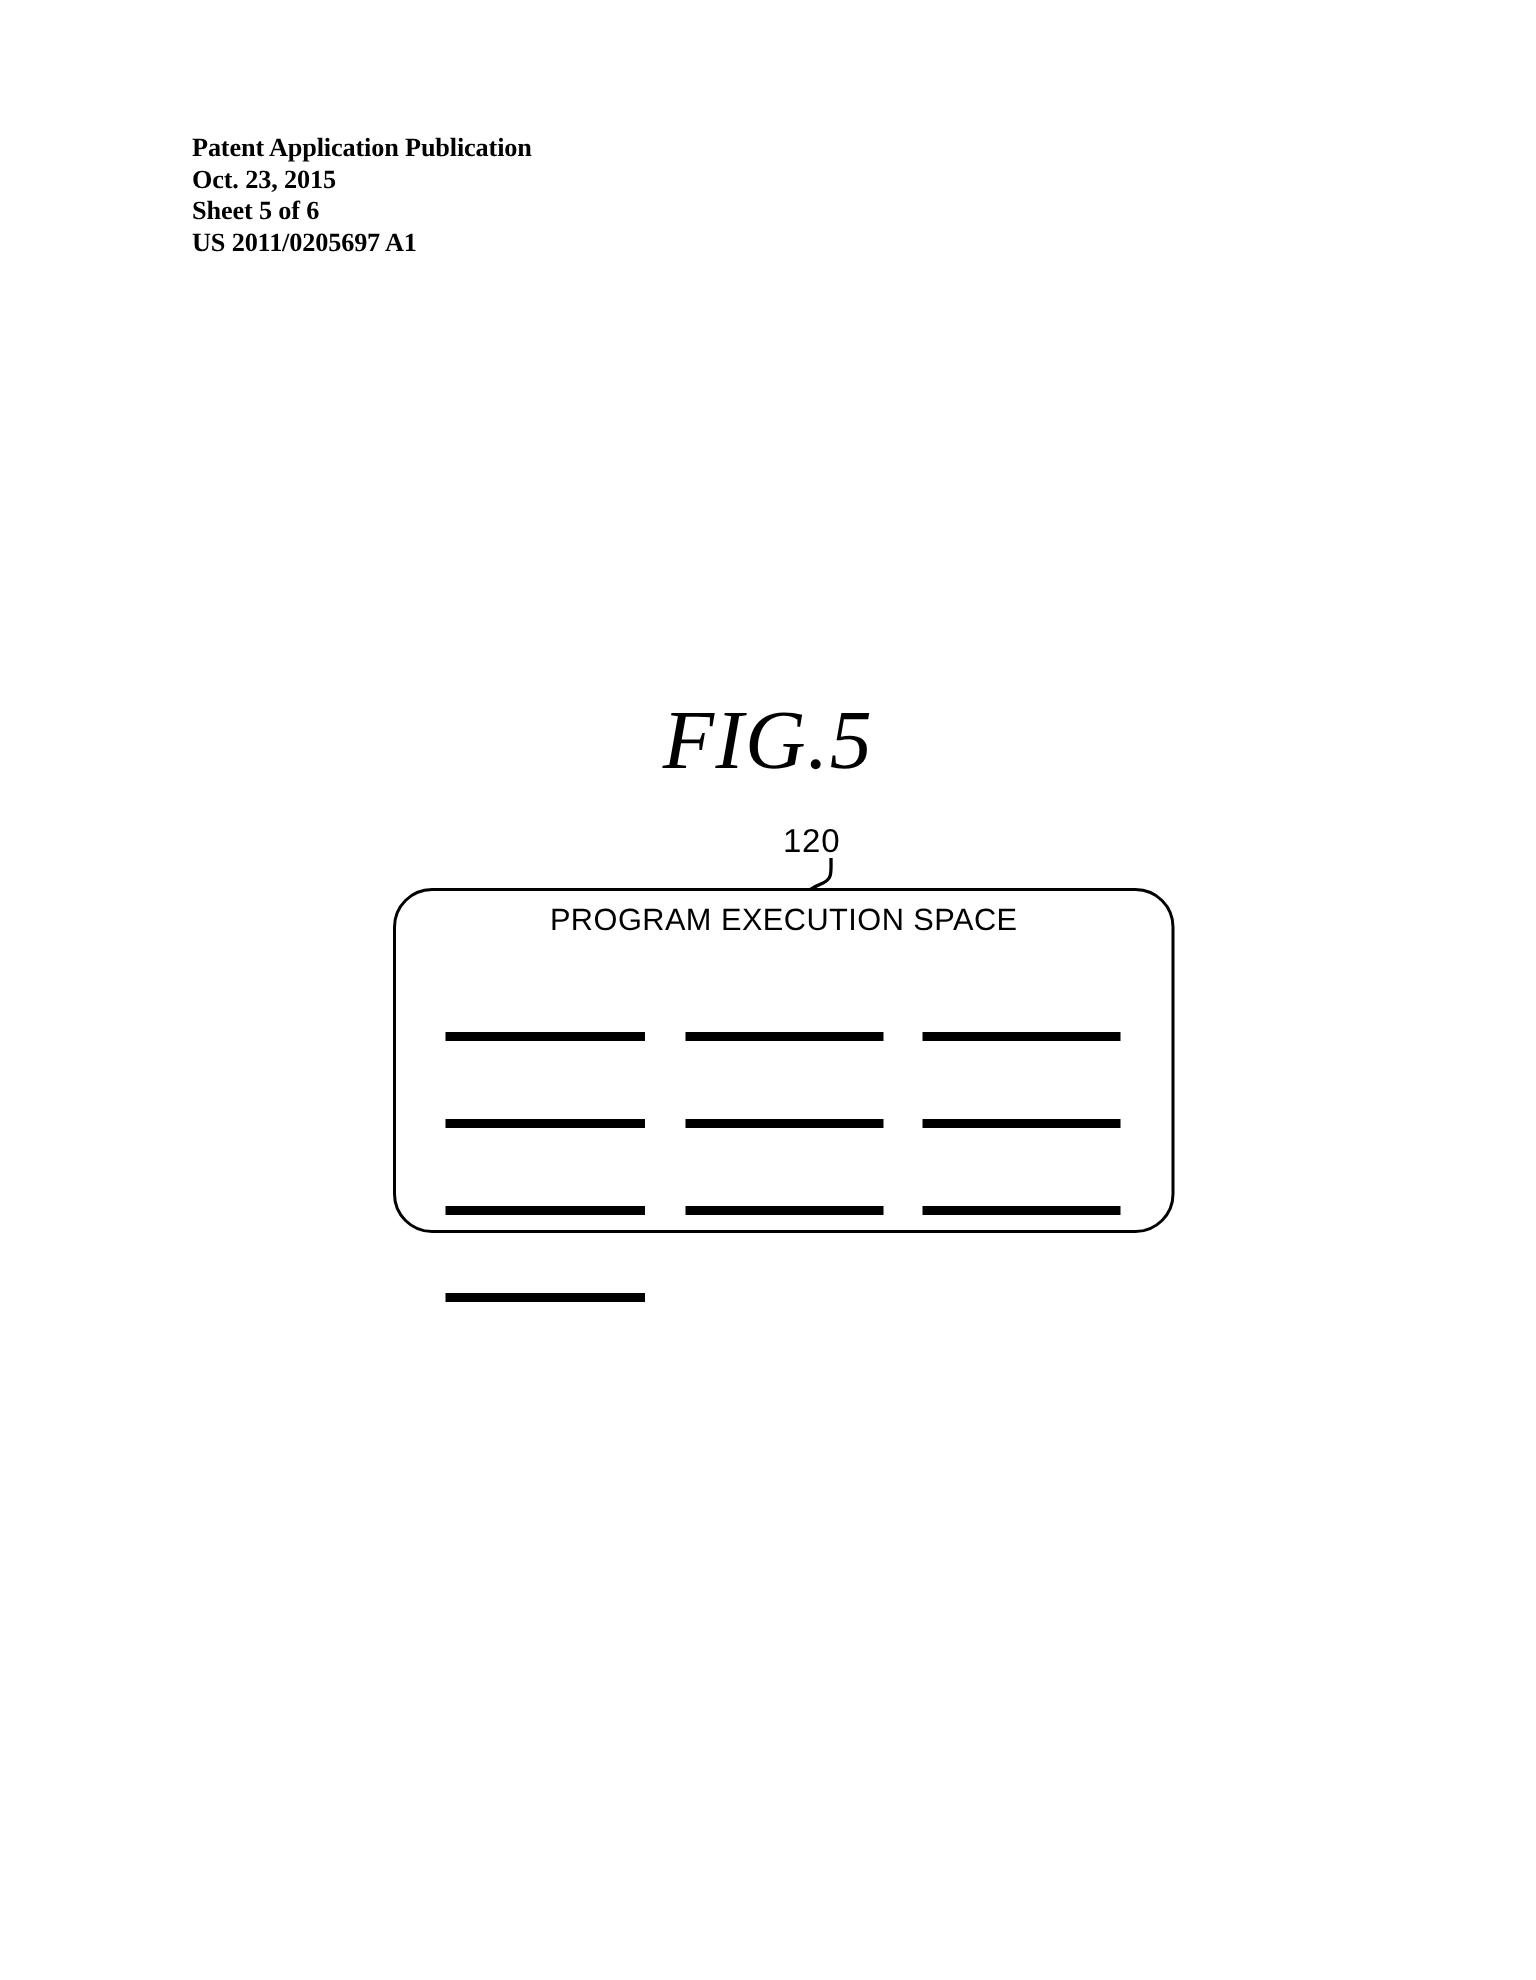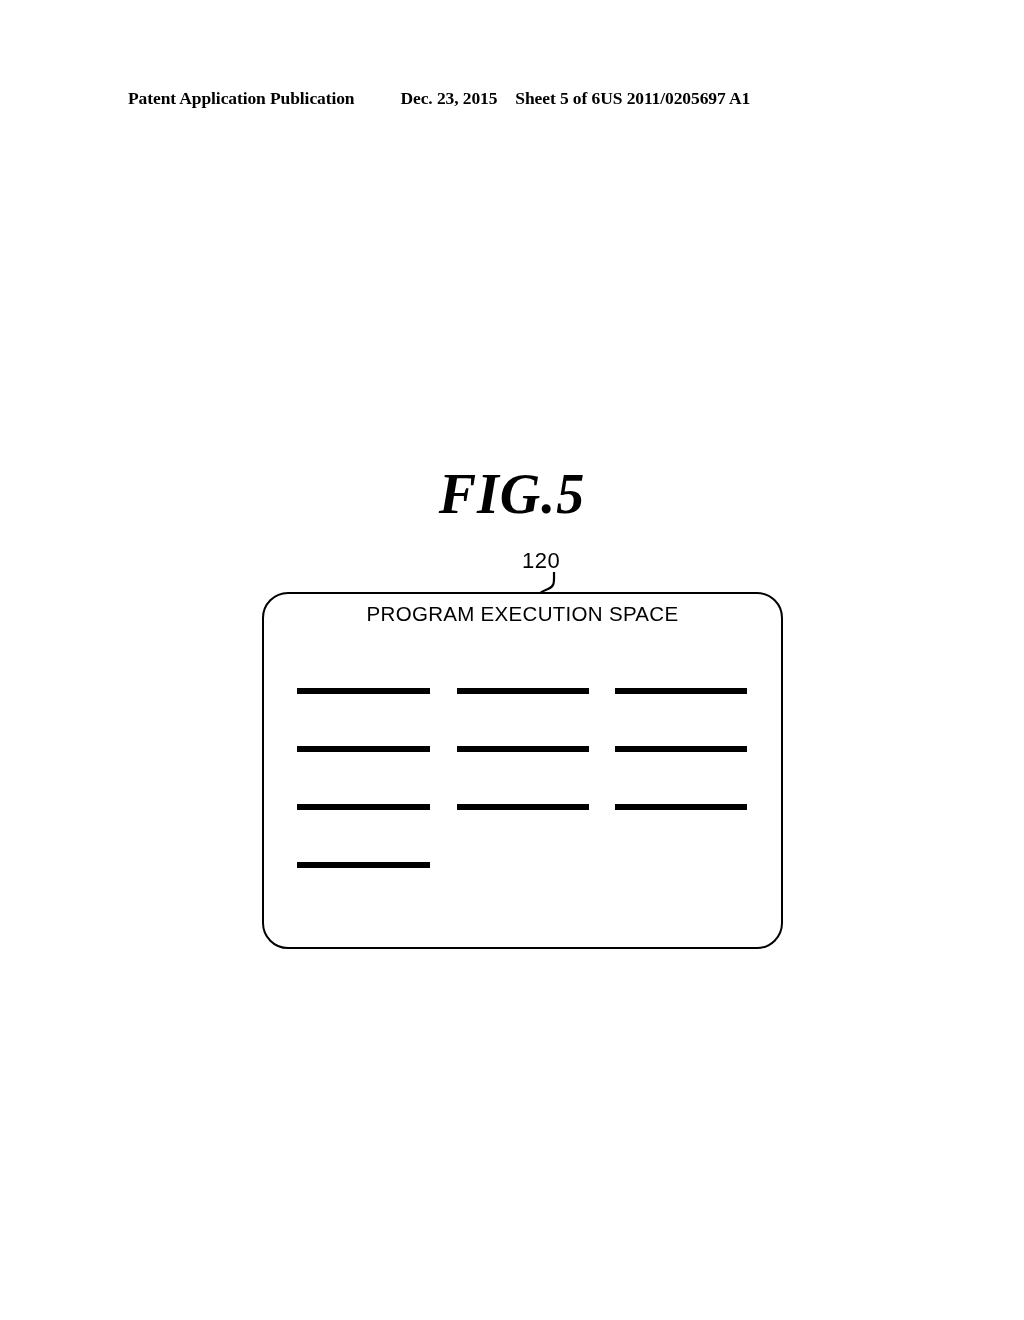--- a/index.html
+++ b/index.html
@@ -19,21 +19,21 @@
   }
 
   
   .page-header {
     position: absolute;
     top: 88px;
     left: 128px;
     width: 768px;
     height: 24px;
     display: flex;
-    flex-direction: row;
+    flex-direction: column;
     align-items: baseline;
     font-family: "Liberation Serif", serif;
     font-weight: bold;
     font-size: 17.5px;
     letter-spacing: -0.1px;
     white-space: nowrap;
   }
   .hdr-pub    { margin-right: 46px; }
   .hdr-date   { margin-right: 18px; }
   .hdr-sheet  { }
@@ -41,21 +41,21 @@
 
   
   .fig-title {
     position: absolute;
     top: 462px;
     left: 0;
     width: 1024px;
     text-align: center;
     font-family: "Liberation Serif", serif;
     font-style: italic;
-    font-weight: bold;
+    font-weight: normal;
     font-size: 56px;
     letter-spacing: 1px;
   }
 
   
   .ref-label {
     position: absolute;
     top: 548px;
     left: 522px;
     font-family: "Liberation Sans", sans-serif;
@@ -69,21 +69,21 @@
     width: 40px;
     height: 26px;
   }
 
   
   .exec-space {
     position: absolute;
     left: 262px;
     top: 592px;
     width: 521px;
-    height: 357px;
+    height: 230px;
     box-sizing: border-box;
     border: 2.5px solid #000000;
     border-radius: 26px;
     background: #ffffff;
   }
 
   .space-title {
     position: absolute;
     top: 8px;
     left: 0;
@@ -127,21 +127,21 @@
   .prog-box.empty {
     border: none;
     background: transparent;
   }
 </style>
 </head>
 <body>
 
 <div class="page-header">
   <span class="hdr-pub">Patent Application Publication</span>
-  <span class="hdr-date">Dec. 23, 2015</span>
+  <span class="hdr-date">Oct. 23, 2015</span>
   <span class="hdr-sheet">Sheet 5 of 6</span>
   <span class="hdr-number">US 2011/0205697 A1</span>
 </div>
 
 <div class="fig-title">FIG.5</div>
 
 <div class="ref-label">120</div>
 <svg class="ref-leader" viewBox="0 0 40 26">
   <path d="M26 0 C26 10, 27 14, 20 17 C13 20, 11 21, 9 26" fill="none" stroke="#000000" stroke-width="2.2" stroke-linecap="round"></path>
 </svg>

